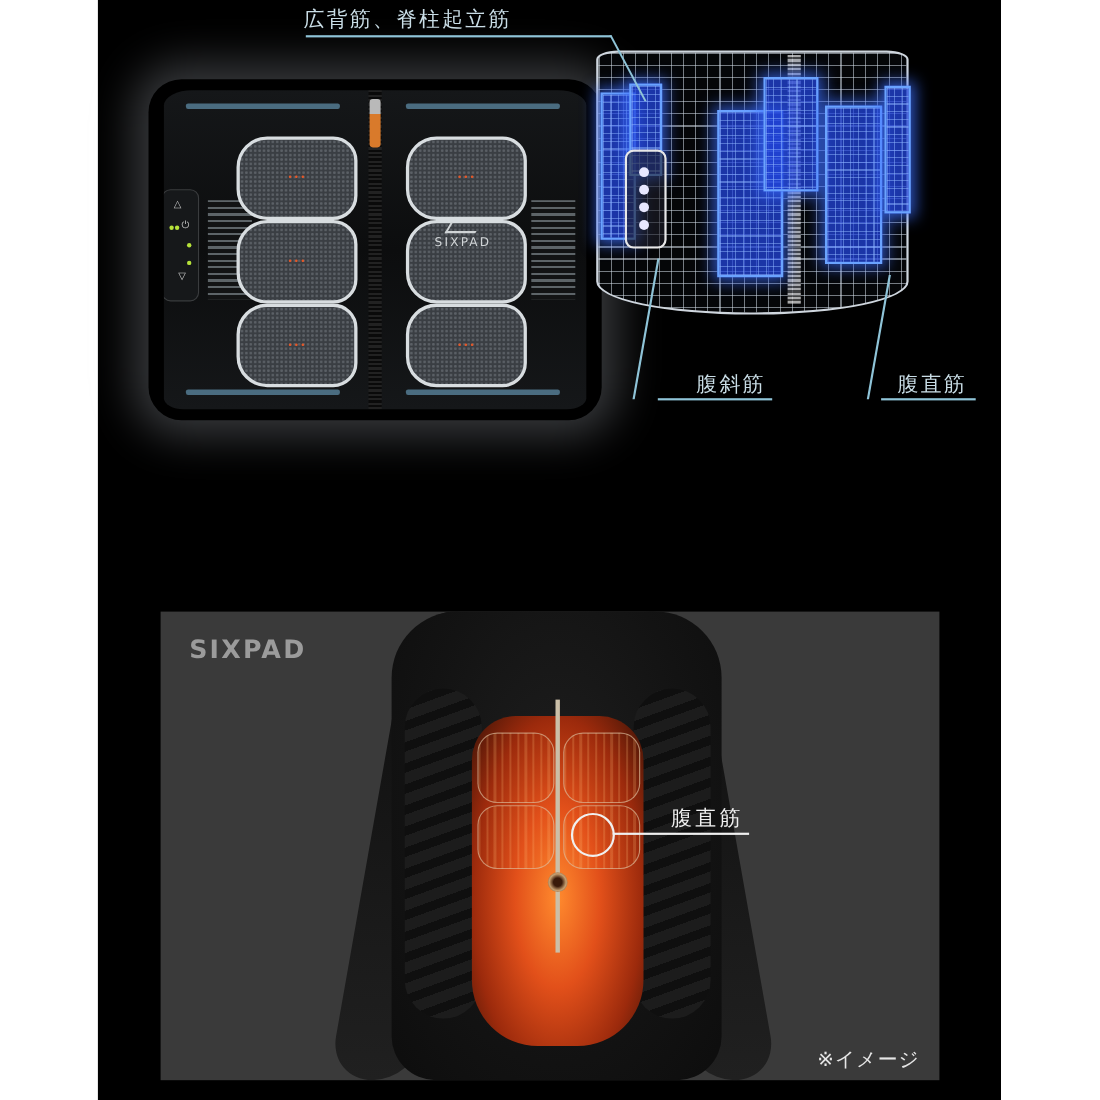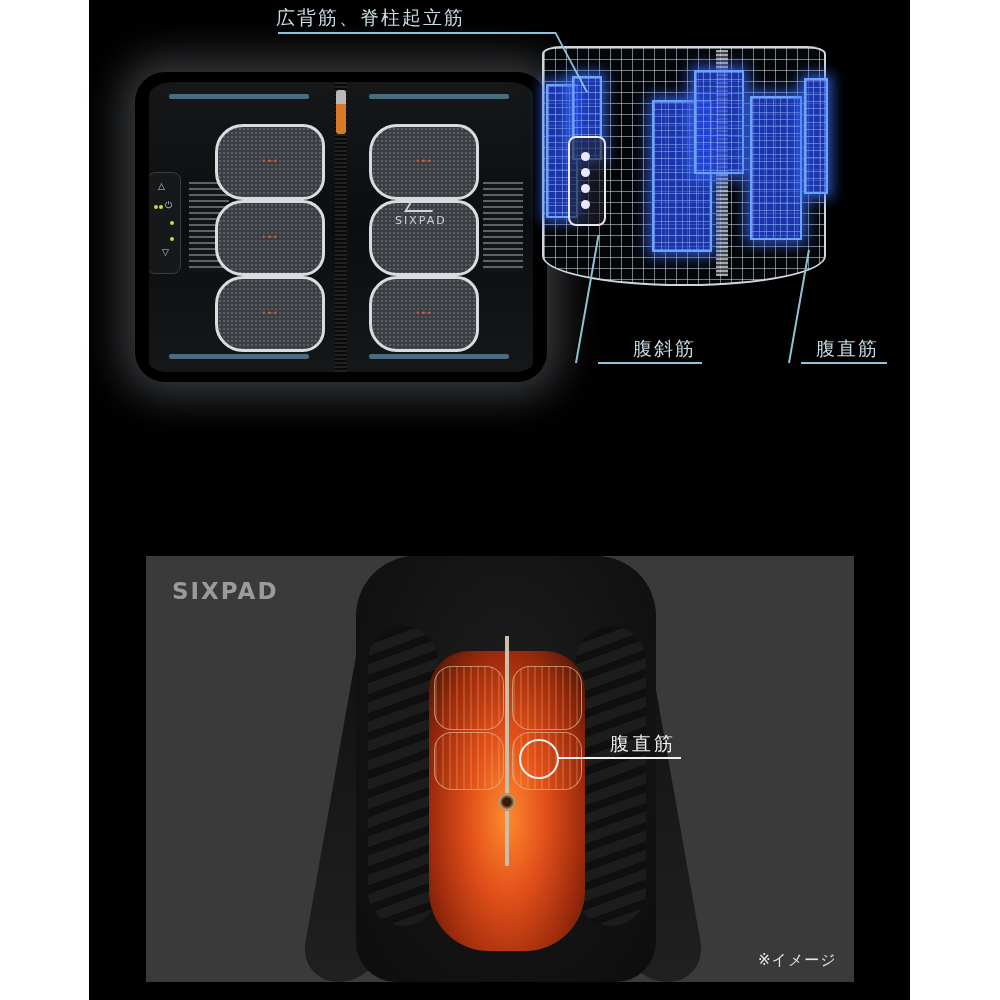--- a/index.html
+++ b/index.html
@@ -73,21 +73,21 @@
   .abs { position:absolute; left:283px; top:95px; width:156px; height:300px; border-radius:40px 40px 60px 60px;
          background:radial-gradient(ellipse at 50% 55%,#ff8a2e 0%,#e2501a 35%,#9c2a0c 70%,#3a1206 100%); }
   .abs-seg { position:absolute; border:1px solid rgba(220,190,160,0.65); border-radius:18px;
              background:repeating-linear-gradient(90deg,rgba(255,190,120,.22) 0 2px,transparent 2px 7px); }
   .linea { position:absolute; left:359px; top:80px; width:4px; height:230px; background:#cbbfa8; }
   .navel { position:absolute; left:352px; top:237px; width:18px; height:18px; border-radius:50%;
            background:radial-gradient(circle,#3a1a0a 30%,#c8a070 60%,#5a2a10 100%); }
   .ring { position:absolute; left:373px; top:183px; width:36px; height:36px; border:2px solid #f0f0f0; border-radius:50%; }
   .ring-line { position:absolute; left:411px; top:201px; width:124px; height:2px; background:#f0f0f0; }
   .abs-label { position:absolute; left:464px; top:175px; color:#f0f0f0; font-size:19px; letter-spacing:3px; }
-  .note { position:absolute; left:612px; top:395px; color:#e6e6e6; font-size:15px; letter-spacing:1px; }
+  .note { position:absolute; left:597px; top:395px; color:#e6e6e6; font-size:18px; letter-spacing:1px; }
 </style>
 </head>
 <body>
 
 <div class="stage"></div>
 
 <div class="belt">
   <div class="belt-glow"></div>
   <div class="belt-body">
     <div class="belt-stripe" style="left:20px;top:12px;width:140px;"></div>

